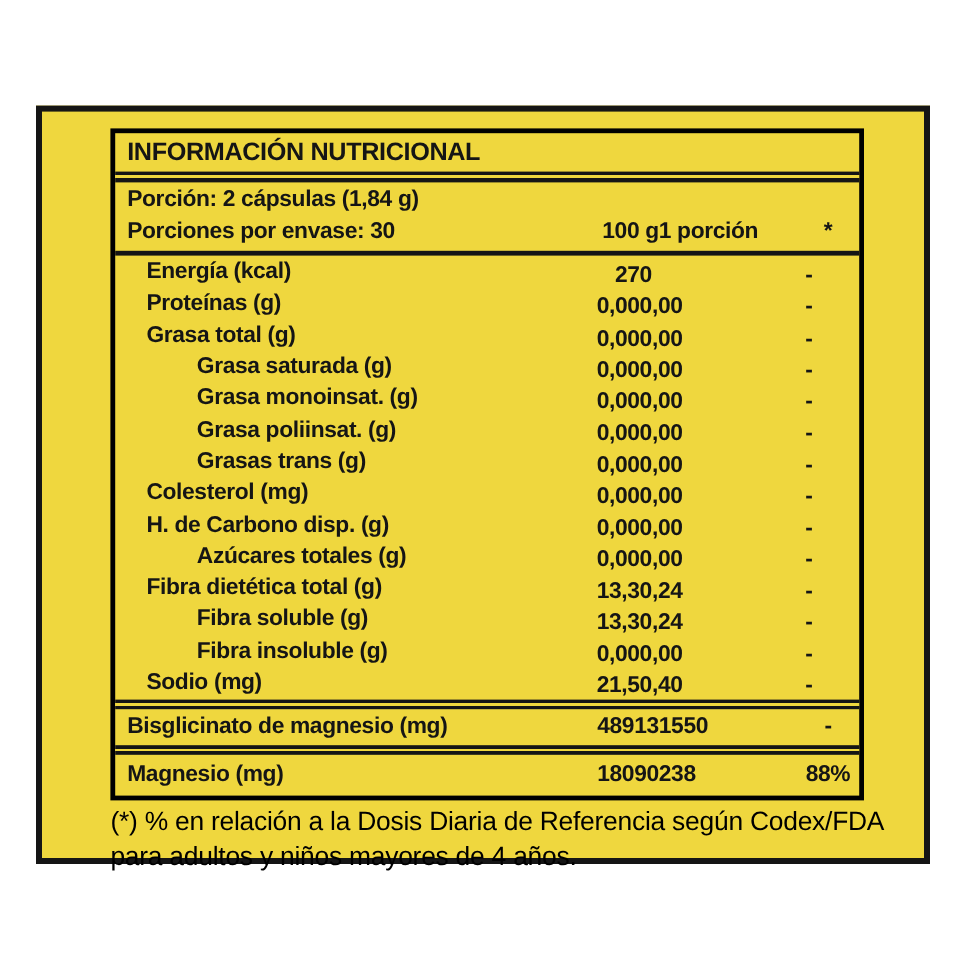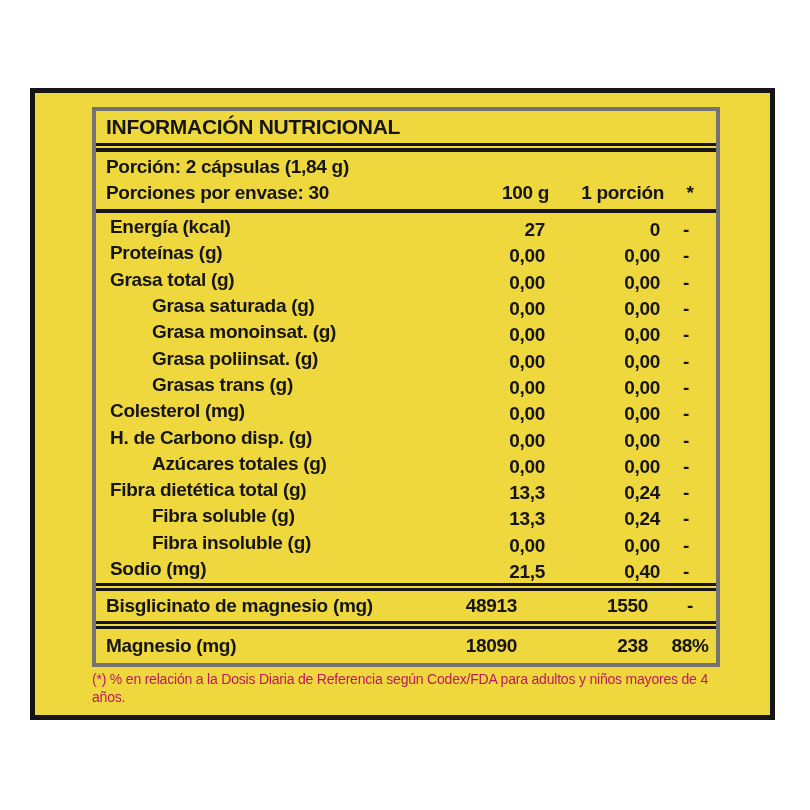--- a/index.html
+++ b/index.html
@@ -19,21 +19,21 @@
     height: 632px;
     background: #EFD73E;
     border: 5px solid #151515;
     box-sizing: border-box;
   }
   .facts-table {
     position: absolute;
     left: 57px;
     top: 14px;
     width: 628px;
-    border: 4px solid #737373;
+    border: 4px solid #000000;
     box-sizing: border-box;
     letter-spacing: -0.3px;
   }
   .sec-title {
     height: 32px;
     display: flex;
     align-items: center;
     padding-left: 10px;
     font-size: 21px;
     font-weight: bold;
@@ -49,39 +49,39 @@
   }
   .row {
     display: flex;
     align-items: center;
     font-size: 19px;
     font-weight: bold;
   }
   .row .name { flex: 1; padding-left: 10px; white-space: nowrap; }
   .row .name.indent { padding-left: 52px; }
   .c1 { width: 100px; text-align: right; }
-  .c2 { width: 115px; text-align: right; }
+  .c2 { width: 115px; text-align: left; }
   .c3 { width: 52px; text-align: center; }
   .sec-porcion { padding: 2px 0 3px 0; }
   .sec-porcion .row { height: 26px; }
-  .sec-main { padding: 1px 4px; }
+  .sec-main { padding: 1px 16px; }
   .sec-main .row { height: 26.3px; }
   .sec-main .c1, .sec-main .c2, .sec-main .c3 { transform: translateY(3px); }
   .sec-bis { height: 30px; display: flex; }
   .sec-mag { height: 34px; display: flex; }
-  .sec-bis .row, .sec-mag .row { flex: 1; gap: 16px; }
+  .sec-bis .row, .sec-mag .row { flex: 1; }
   .footnote {
     position: absolute;
     left: 57px;
     top: 577px;
     width: 645px;
-    font-size: 14px;
+    font-size: 22px;
     line-height: 1.32;
     letter-spacing: -0.2px;
-    color: #be185d;
+    color: #000000;
   }
 </style>
 </head>
 <body>
 
 <div class="panel">
 
   <div class="facts-table">
 
     <div class="sec-title">INFORMACIÓN NUTRICIONAL</div>

